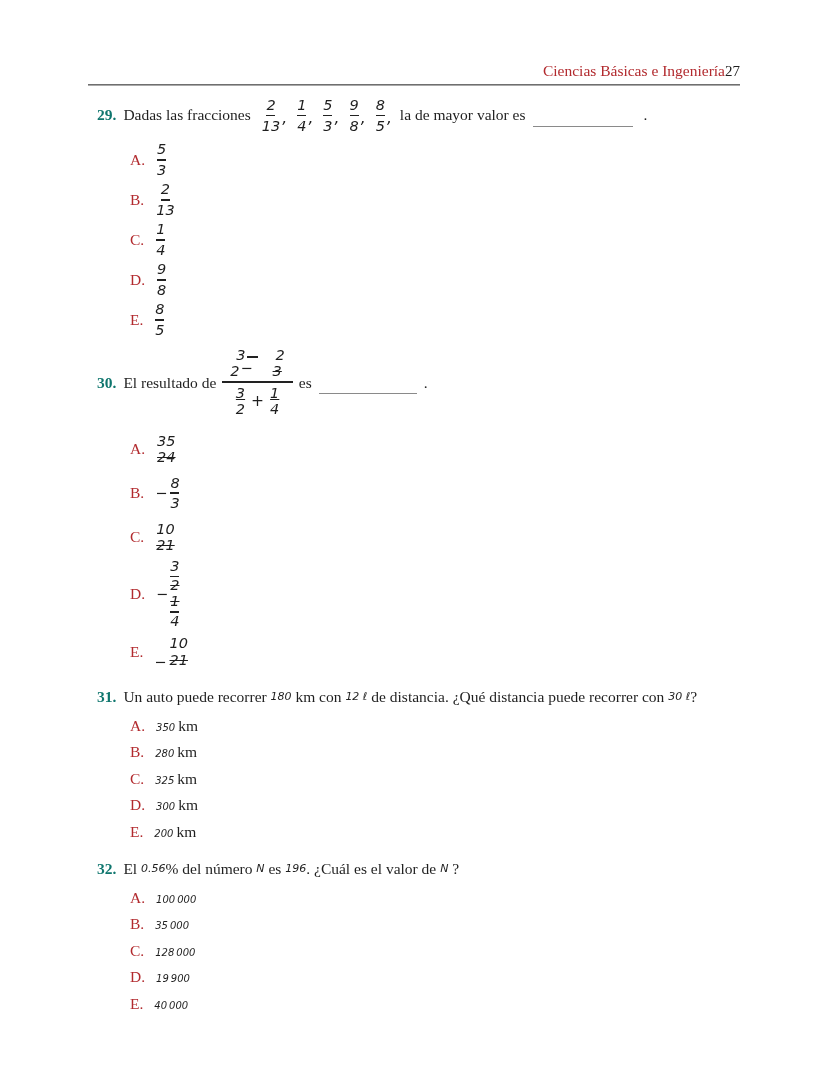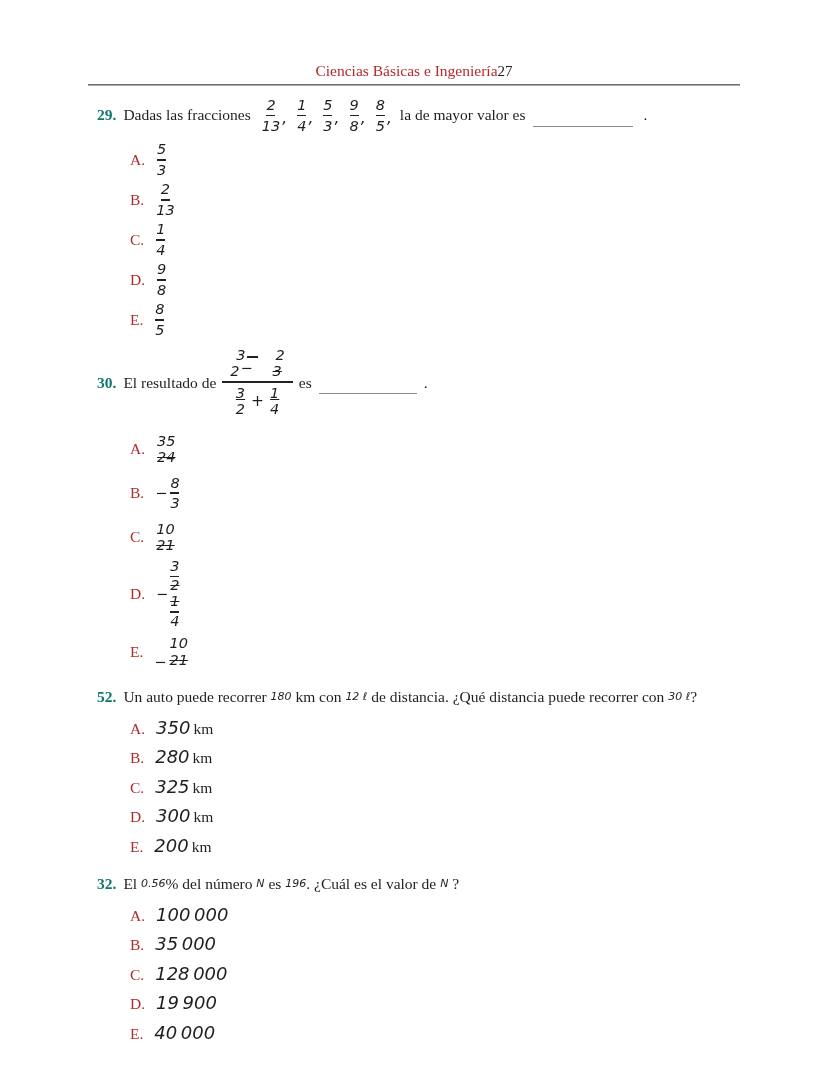--- a/index.html
+++ b/index.html
@@ -8,21 +8,21 @@
     width:828px;height:1071px;
     box-sizing:border-box;
     padding:62px 88px 0 88px;
     background:#ffffff;
     font-family:"Liberation Serif",serif;
     font-size:15.5px;
     color:#1f1f1f;
     overflow:hidden;
   }
   
-  .header{display:flex;justify-content:center;align-items:baseline;}
+  .header{display:flex;justify-content:flex-end;align-items:baseline;}
   .header-title{color:#b22a2e;font-size:15.5px;}
   .page-number{color:#1f1f1f;font-size:15px;}
   .rule{margin-top:4px;height:1px;background:#a9a9a9;border-top:1.6px solid #6f6f6f;}
 
   
   .q{display:flex;align-items:center;margin-left:9px;}
   .q-number{color:#0f766e;flex:none;margin-right:7px;font-weight:bold;}
   .q-body{display:flex;align-items:center;flex-wrap:nowrap;}
   .seg{white-space:pre;}
   .m{font-family:"DejaVu Sans",sans-serif;font-style:italic;font-size:11px;text-align:right;}
@@ -71,21 +71,21 @@
   .cf-den .op{font-family:"DejaVu Sans",sans-serif;font-style:italic;}
 
   
   .comp{display:inline-flex;flex-direction:column;align-items:center;
         font-family:"DejaVu Sans",sans-serif;font-style:italic;font-size:14.5px;line-height:1.1;}
   .comp .bar{width:9px;height:1.4px;background:#222;margin:1px 0;}
 
   
   .optline{display:flex;align-items:baseline;margin-bottom:8.5px;}
   .optline .opt-label{margin-right:11px;}
-  .optline .val{font-family:"DejaVu Sans",sans-serif;font-style:italic;font-size:18px;}
+  .optline .val{font-family:"DejaVu Sans",sans-serif;font-style:italic;font-size:10px;}
   .optline .unit{margin-left:3px;}
 
   
   .mt-q29{margin-top:11px;}
   .mt-opts29{margin-top:7px;}
   .mt-q30{margin-top:9px;}
   .mt-opts30{margin-top:12px;}
   .mt-q31{margin-top:16px;}
   .mt-opts{margin-top:11px;}
   .mt-q32{margin-top:19px;}
@@ -280,21 +280,21 @@
       <span class="opt-label">E.</span>
       <span class="sign low">−</span>
       <span class="frac">
         <span class="num">10</span>
         <span class="den struck">21</span>
       </span>
     </div>
   </div>
 
   <div class="q mt-q31">
-    <span class="q-number">52.</span>
+    <span class="q-number">31.</span>
     <span class="q-body">
       <span class="seg">Un auto puede recorrer </span>
       <span class="seg m">180</span>
       <span class="seg"> km con </span>
       <span class="seg m">12 ℓ</span>
       <span class="seg"> de distancia. ¿Qué distancia puede recorrer con </span>
       <span class="seg m">30 ℓ</span>
       <span class="seg">?</span>
     </span>
   </div>

